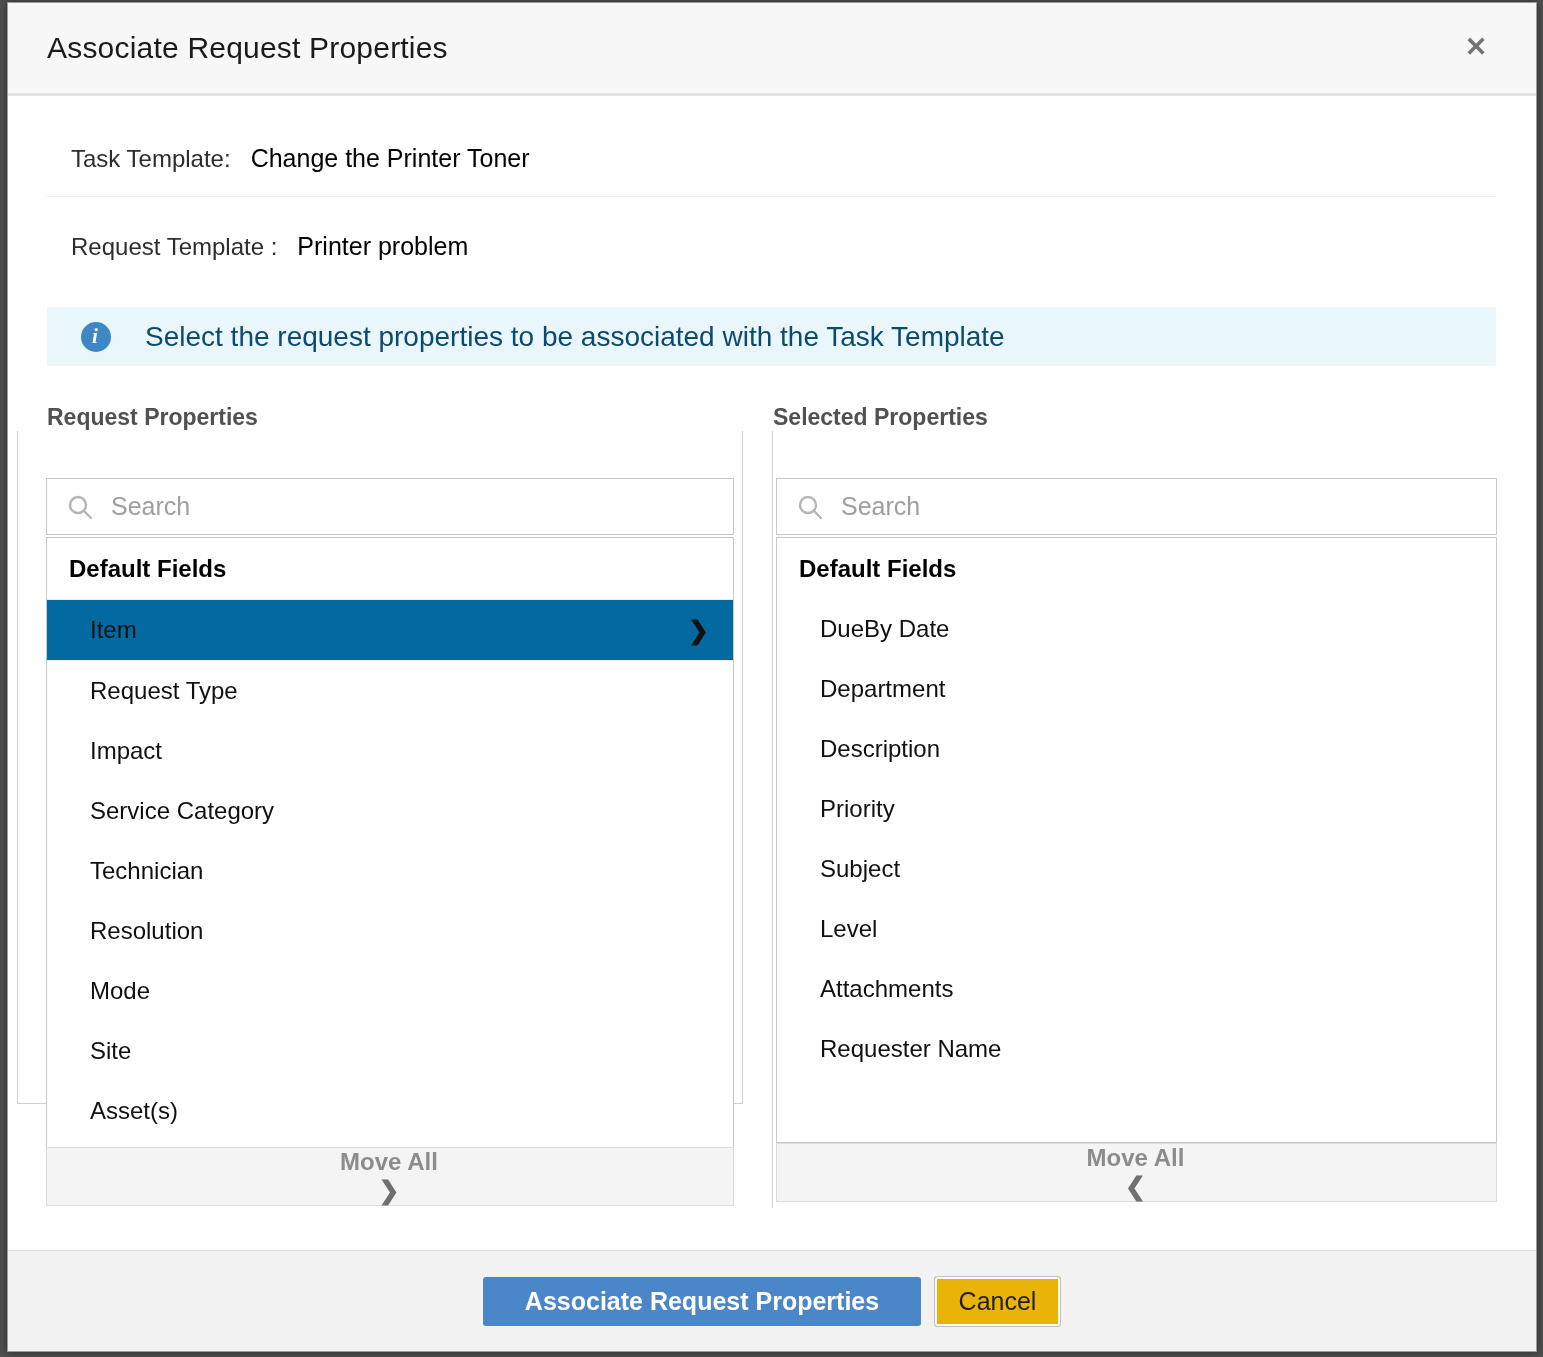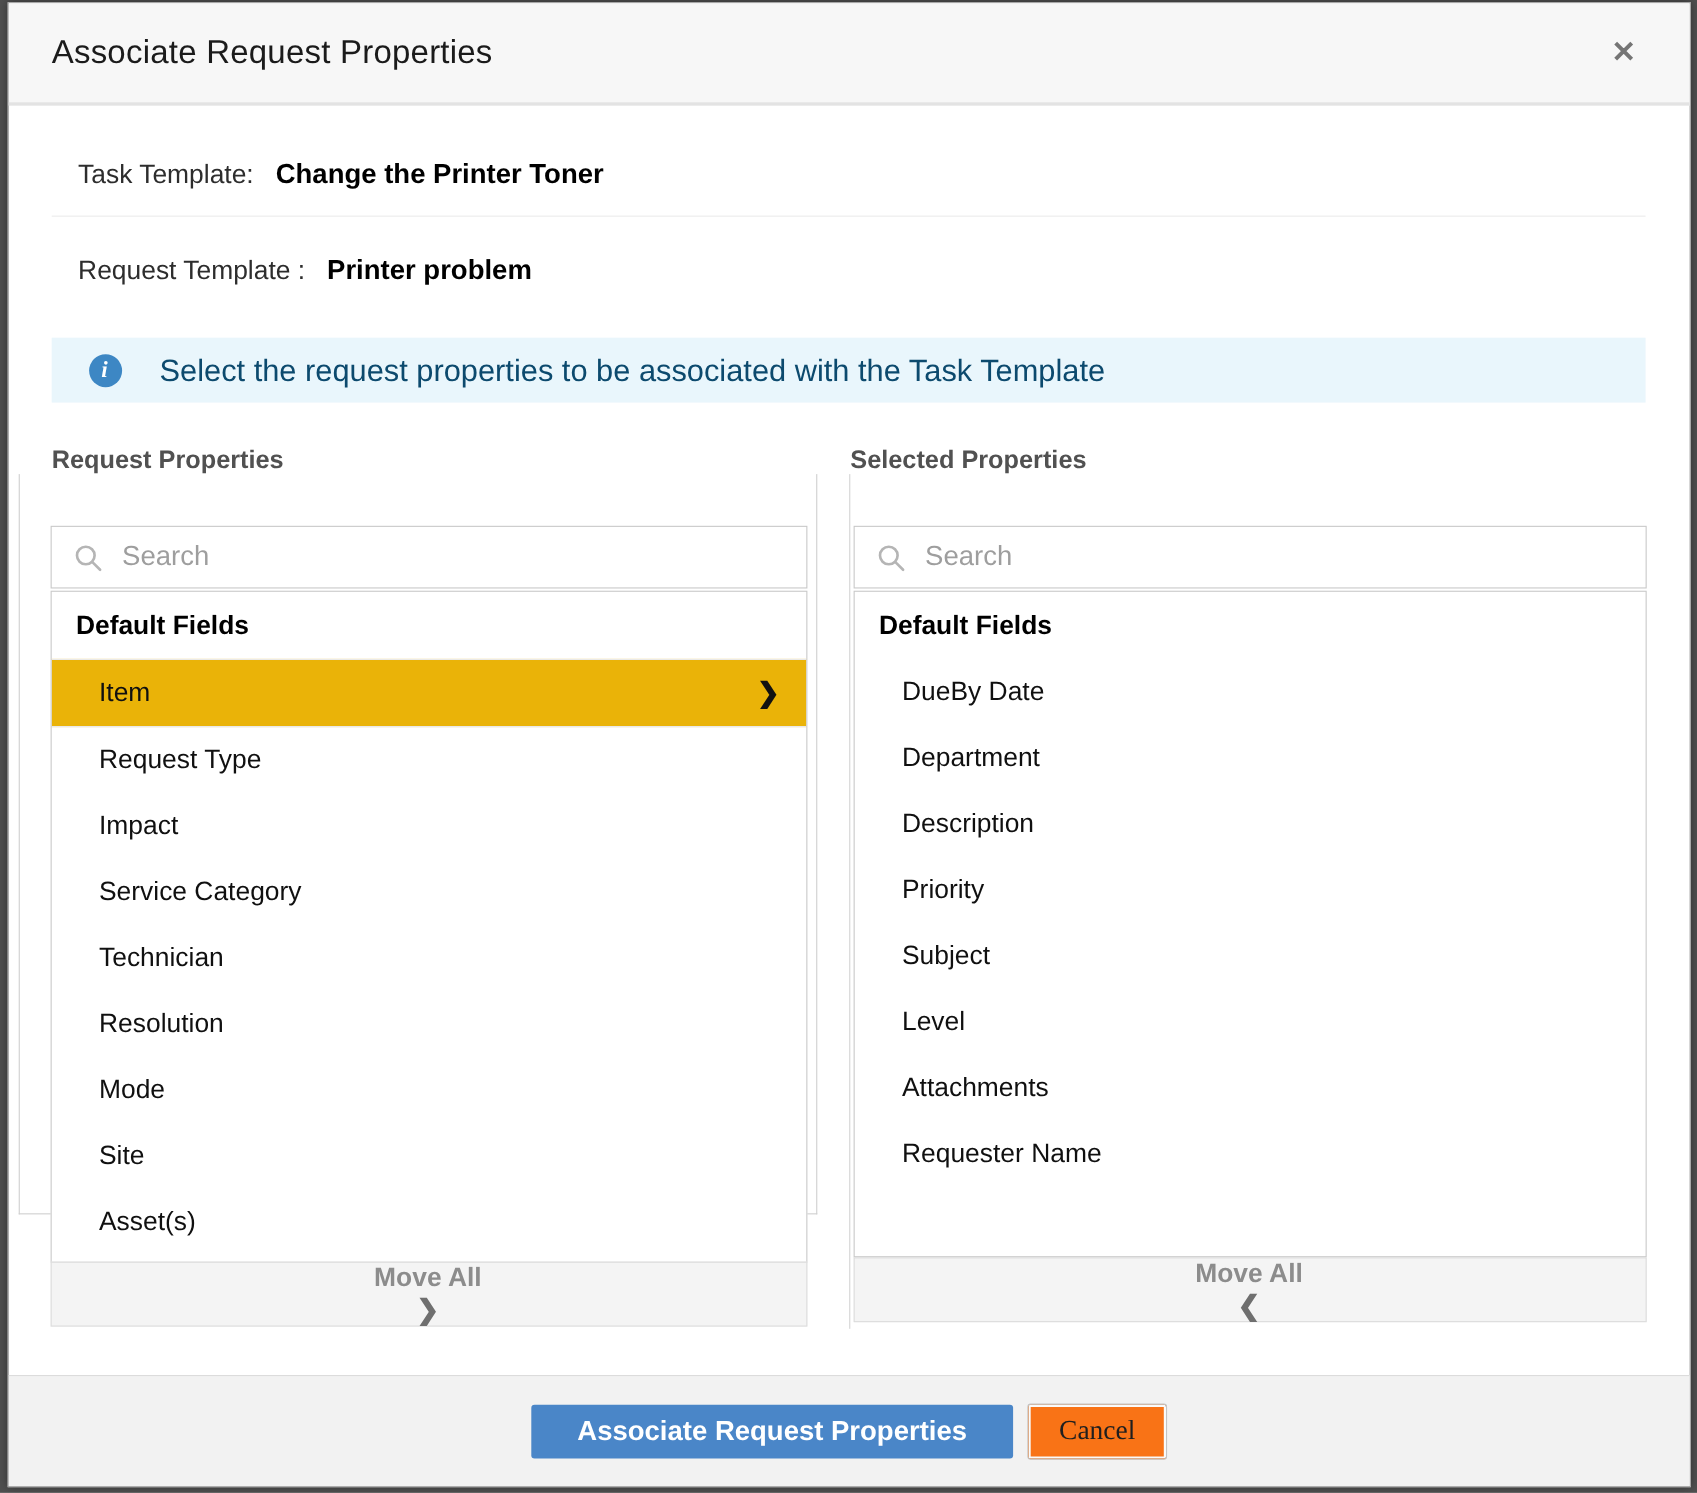--- a/index.html
+++ b/index.html
@@ -29,21 +29,21 @@
     margin-left:39px;font-size:30px;font-weight:400;color:#1b1b1b;letter-spacing:.2px;
   }
   .close-btn{
     position:absolute;right:42px;top:26px;width:36px;height:36px;
     display:flex;align-items:center;justify-content:center;
     font-size:27px;font-weight:bold;color:#757575;cursor:pointer;line-height:1;
   }
   
   .tpl-row{position:absolute;left:39px;right:40px;display:flex;align-items:baseline;margin-left:24px;}
   .tpl-row .lbl{font-size:24px;color:#2d2d2d;}
-  .tpl-row .val{font-size:25px;font-weight:bold;color:#000;margin-left:20px;}
+  .tpl-row .val{font-size:25px;font-weight:normal;color:#000;margin-left:20px;}
   .row-task{top:141px;}
   .row-request{top:229px;}
   .sep1{position:absolute;left:39px;right:40px;top:193px;border-top:1px solid #ececec;}
   
   .banner{
     position:absolute;left:39px;right:40px;top:304px;height:59px;
     background:#e9f6fc;display:flex;align-items:center;box-sizing:border-box;
   }
   .info-icon{
     width:30px;height:30px;border-radius:50%;background:#3d87c4;
@@ -90,21 +90,21 @@
   .listbox.right{left:768px;top:534px;width:721px;height:606px;}
   .group-label{
     height:61px;display:flex;align-items:center;padding-left:22px;
     font-size:24px;font-weight:bold;color:#000;
   }
   .list-row{
     height:60px;display:flex;align-items:center;justify-content:space-between;
     padding-left:43px;padding-right:24px;font-size:24px;color:#101010;cursor:pointer;
   }
   .list-row.selected{
-    background:#eab308;border-top:1px solid #e9e9e9;border-bottom:1px solid #e9e9e9;height:62px;
+    background:#0369a1;border-top:1px solid #e9e9e9;border-bottom:1px solid #e9e9e9;height:62px;
     box-sizing:border-box;
   }
   .list-row .chev{font-size:25px;font-weight:bold;color:#111;}
   
   .moveall{
     position:absolute;height:59px;background:#f4f4f4;border:1px solid #dcdcdc;box-sizing:border-box;
     display:flex;align-items:center;justify-content:space-between;
     padding-left:22px;padding-right:24px;cursor:pointer;flex-direction:column;
   }
   .moveall.left{left:38px;top:1144px;width:688px;}
@@ -117,21 +117,21 @@
     background:#f2f2f2;border-top:1px solid #dcdcdc;
     display:flex;align-items:center;justify-content:center;
   }
   .btn-primary{
     height:49px;min-width:390px;padding:0 24px;border:none;border-radius:3px;
     color:#fff;font-size:25px;font-weight:bold;font-family:"Liberation Sans", sans-serif;
     display:flex;align-items:center;justify-content:center;cursor:pointer;
   }
   .btn-cancel{
     height:49px;width:125px;margin-left:13px;border:1px solid #c3c3c3;border-radius:3px;
-    background:#f97316;color:#1f1f1f;font-size:25px;font-family:Liberation Serif, serif;
+    background:#eab308;color:#1f1f1f;font-size:25px;font-family:Liberation Sans, sans-serif;
     display:flex;align-items:center;justify-content:center;cursor:pointer;
     box-shadow:0 0 0 2px #fafafa inset;
   }
 </style>
 </head>
 <body>
 
 <div id="stage">
   <div class="modal">
 

